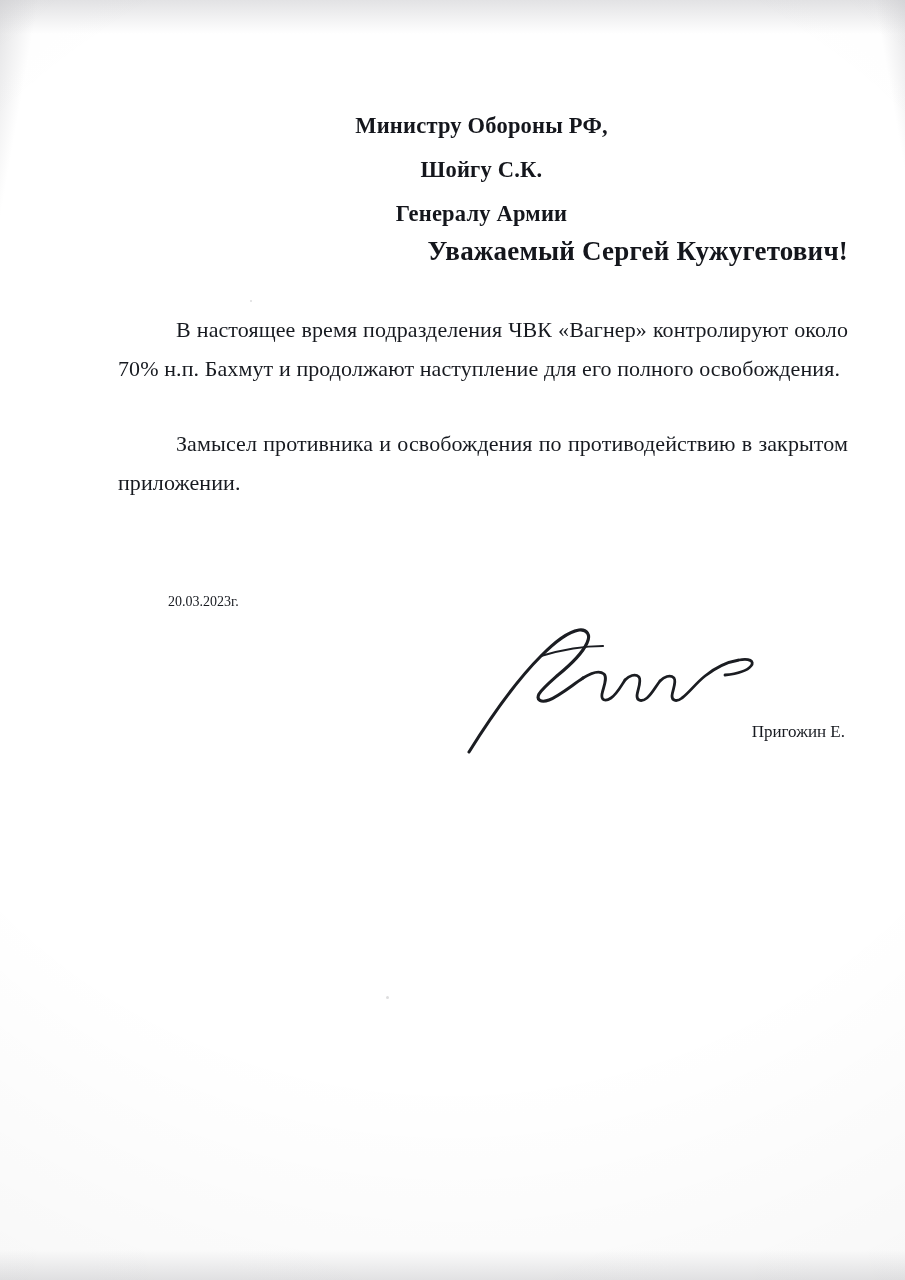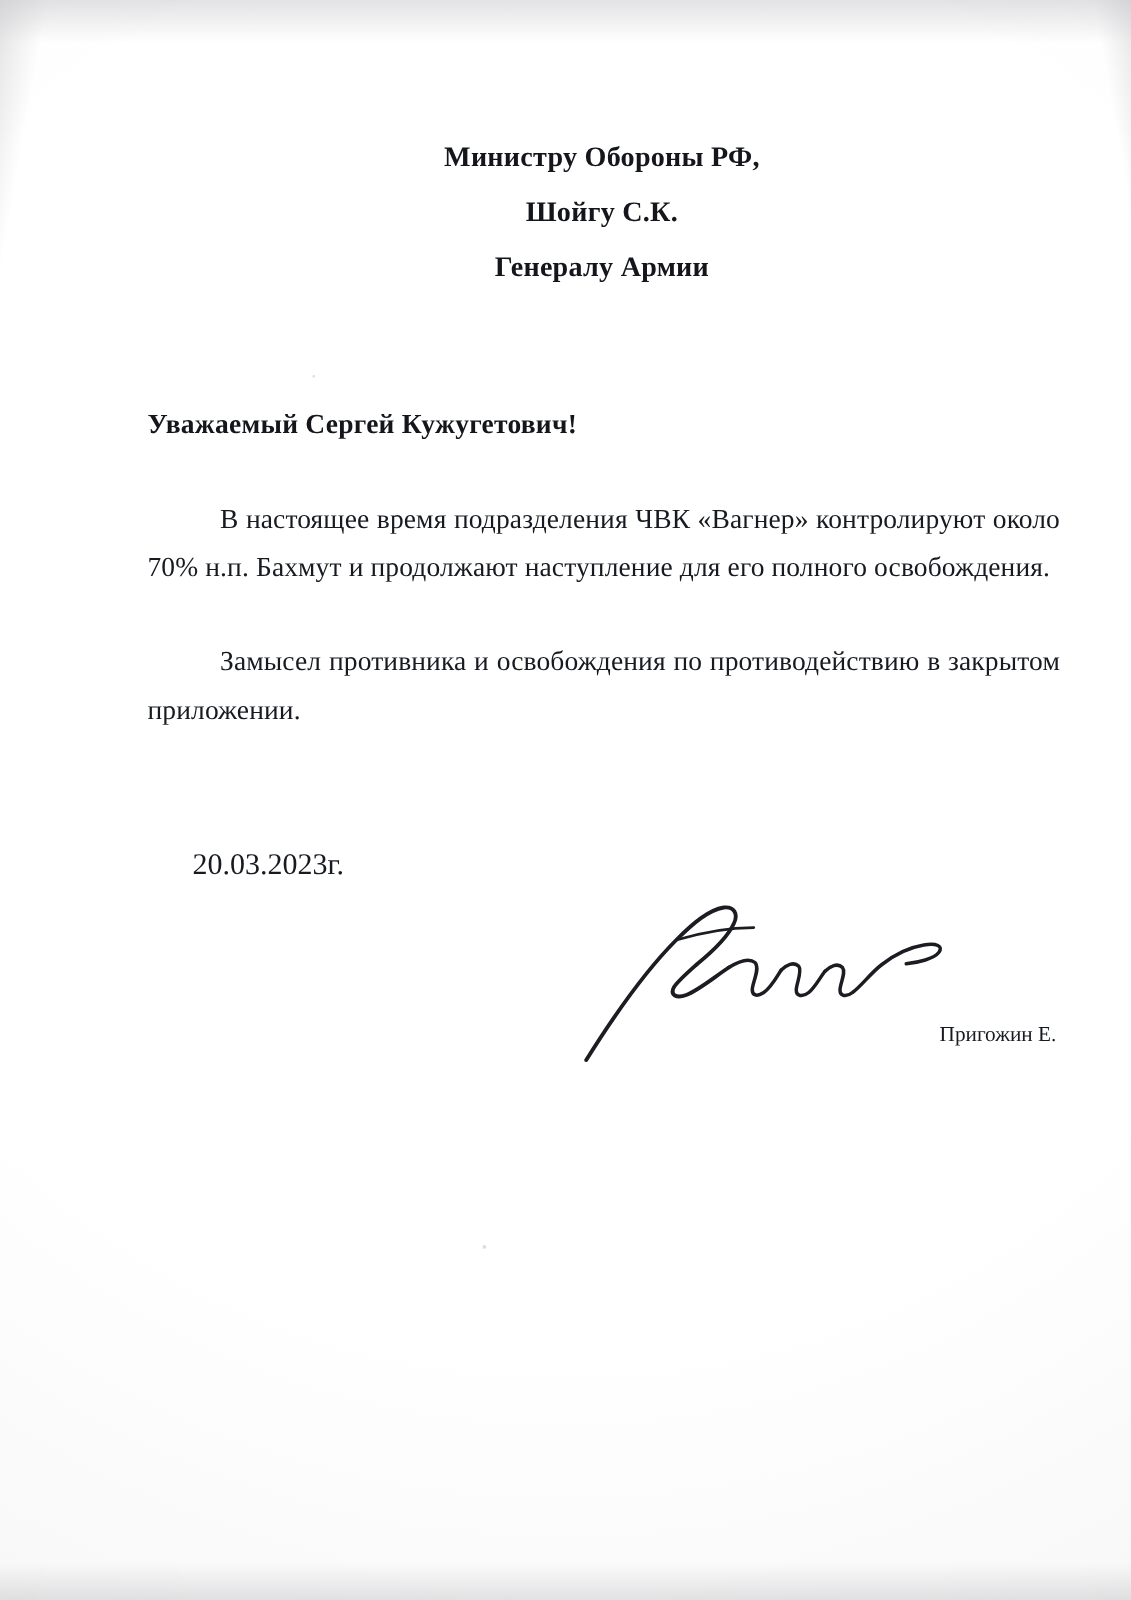--- a/index.html
+++ b/index.html
@@ -48,24 +48,23 @@
     text-align: center;
     font-weight: bold;
     font-size: 22.5px;
     line-height: 44px;
     letter-spacing: 0.2px;
     color: #14161c;
     padding-right: 3px;
   }
 
   .salutation {
-    margin-top: 90px;
-    text-align: left;
+    text-align: right;
     font-weight: bold;
-    font-size: 22px;
+    font-size: 27px;
     color: #14161c;
     letter-spacing: 0.2px;
   }
 
   .body-block {
     margin-top: 44px;
   }
 
   p.para {
     margin: 0 0 10px 0;
@@ -76,22 +75,22 @@
     line-height: 38.5px;
     color: #171a20;
     letter-spacing: 0.1px;
   }
   p.para:last-child { margin-bottom: 0; }
 
   .para-gap { height: 9px; }
 
   .date {
     margin-top: 92px;
-    margin-left: 36px;
-    font-size: 24px;
+    margin-left: 50px;
+    font-size: 14px;
     color: #171a20;
   }
 
   .sign-area {
     position: relative;
     height: 150px;
   }
 
   .signature {
     position: absolute;

